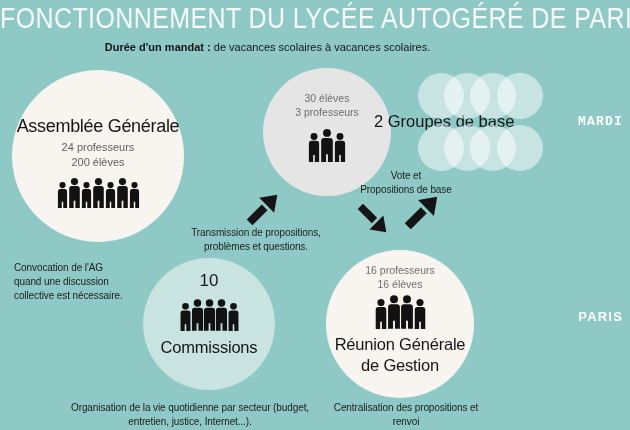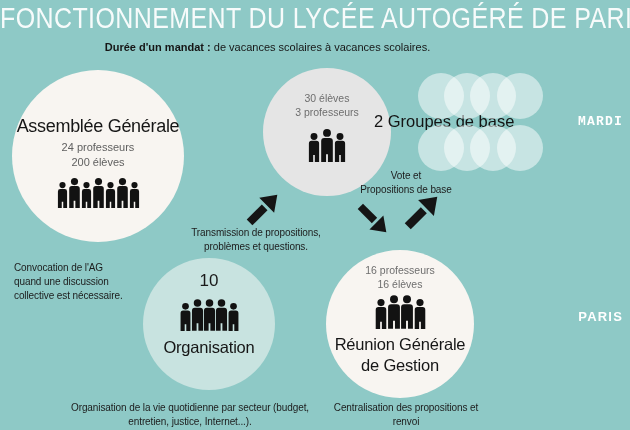--- a/index.html
+++ b/index.html
@@ -196,21 +196,21 @@
             <path d="M6.4 11.3 L13.6 11.3 Q17.4 11.3 17.4 15.2 L17.4 42 L11.2 42 L11.2 32 L8.8 32 L8.8 42 L2.6 42 L2.6 15.2 Q2.6 11.3 6.4 11.3 Z"></path>
           </svg>
         </span>
         <span style="display: inline-block; margin-left: -3px;">
           <svg viewBox="0 0 20 42" width="15" height="28" style="display:block" fill="#121212">
             <circle cx="10" cy="5" r="5"></circle>
             <path d="M6.4 11.3 L13.6 11.3 Q17.4 11.3 17.4 15.2 L17.4 42 L11.2 42 L11.2 32 L8.8 32 L8.8 42 L2.6 42 L2.6 15.2 Q2.6 11.3 6.4 11.3 Z"></path>
           </svg>
         </span>
       </div>
-    <div class="comm-title">Organisation</div>
+    <div class="comm-title">Commissions</div>
   </div>
 
   <div class="circle c-rgg">
     <div class="stats-rgg">
       <div class="stat">16 professeurs</div>
       <div class="stat">16 élèves</div>
     </div>
     <div class="people pp-rgg">
         <span style="display: inline-block;">
           <svg viewBox="0 0 20 42" width="16" height="30" style="display:block" fill="#121212">

